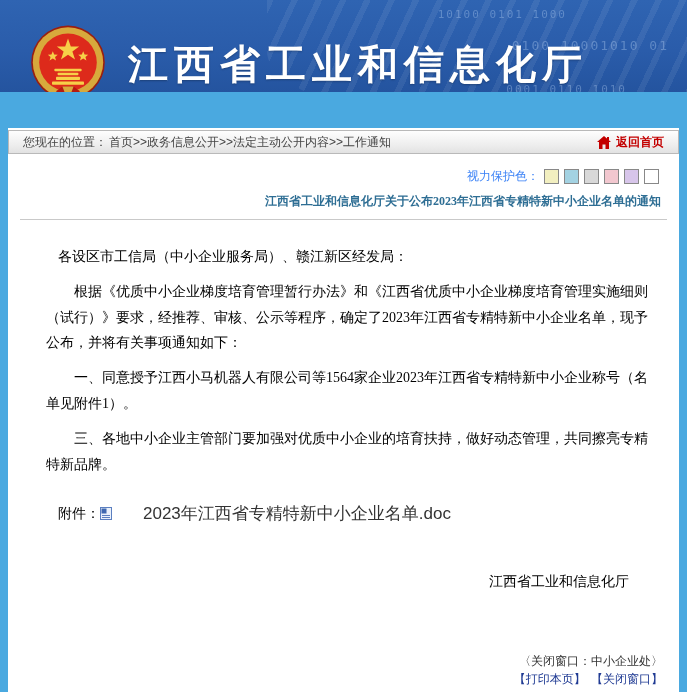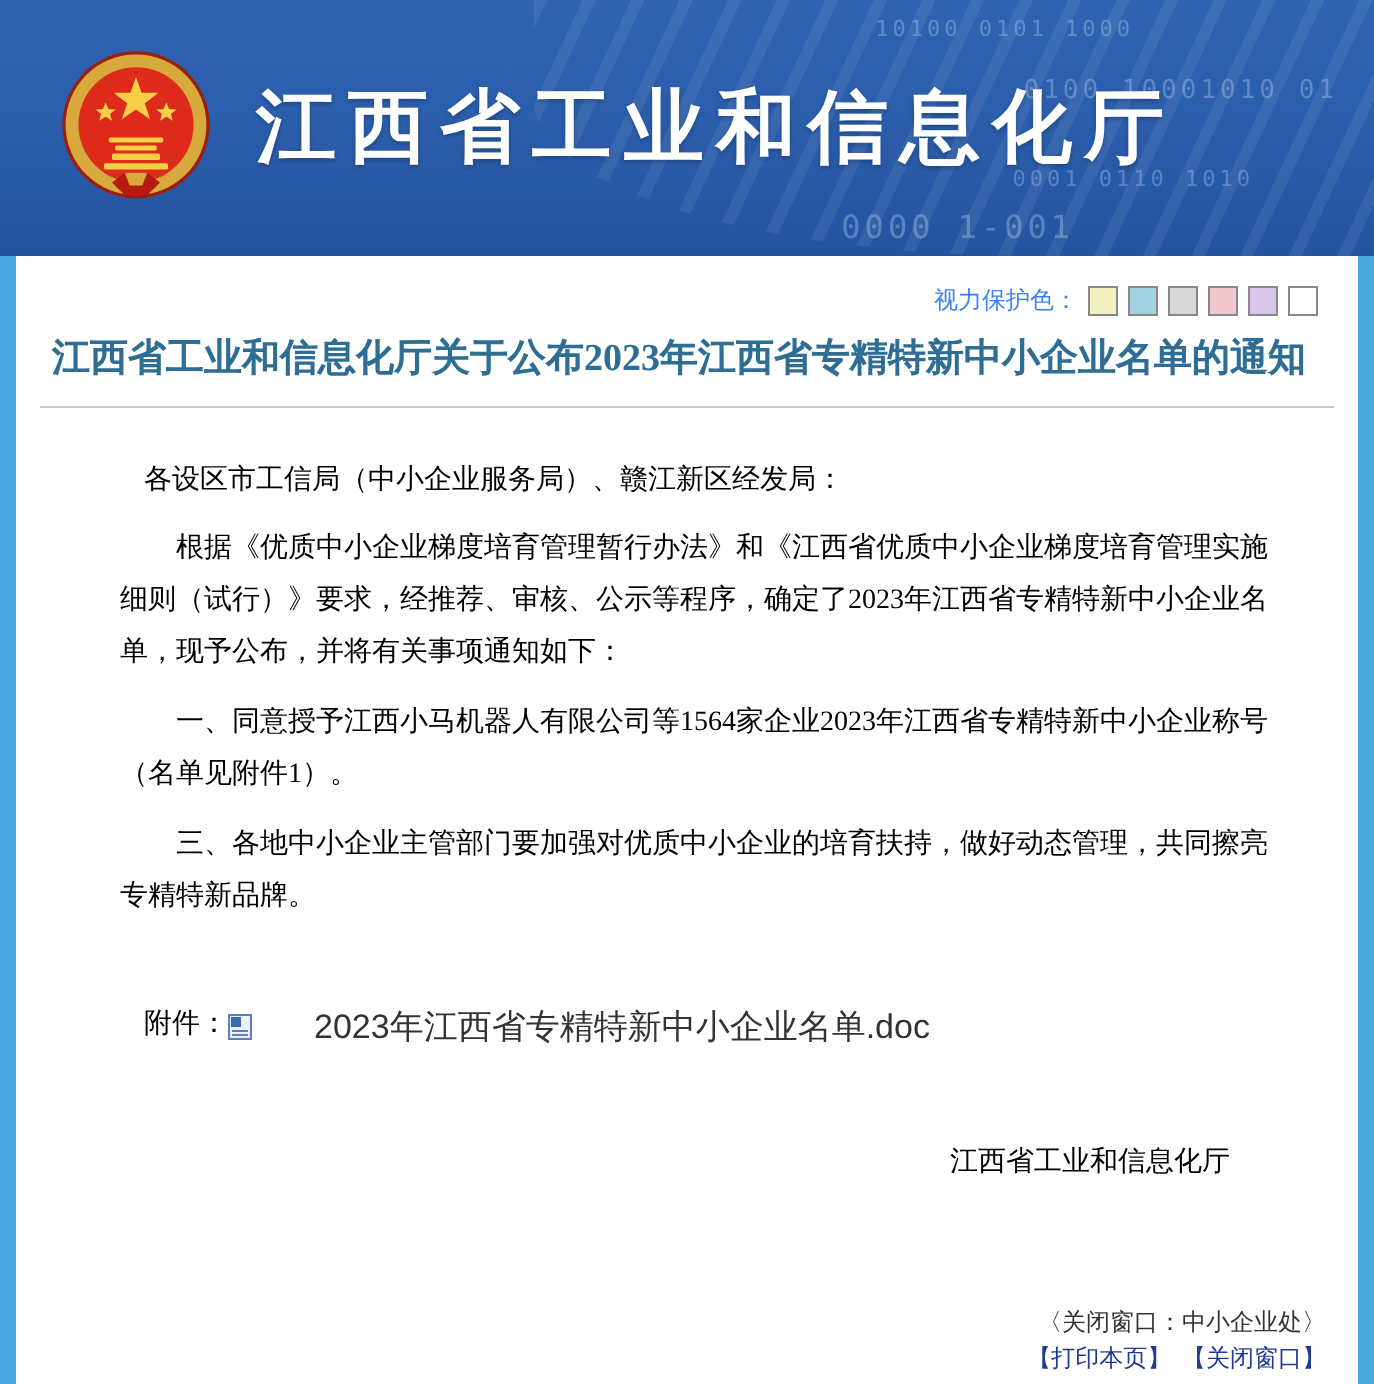--- a/index.html
+++ b/index.html
@@ -7,21 +7,21 @@
     width: 687px; height: 692px;
     background: #4aa9e0;
     font-family: "Liberation Sans", sans-serif;
     overflow: hidden;
     position: relative;
   }
 
   
   .banner {
     position: relative;
-    width: 687px; height: 128px;
+    width: 687px; height: 92px;
     background: linear-gradient(180deg, #2f64b2 0%, #2a5caa 55%, #24549f 100%);
     overflow: hidden;
   }
   .banner-pattern {
     position: absolute; right: 0; top: 0; width: 420px; height: 128px;
     background:
       repeating-linear-gradient(115deg,
         rgba(255,255,255,0.07) 0 6px,
         rgba(255,255,255,0) 6px 22px);
     border-radius: 0 0 0 60%;
@@ -84,35 +84,35 @@
     border: 1px solid #888; margin-left: 2px; cursor: pointer;
   }
 
   
   .doc {
     font-family: "Liberation Serif", serif;
     color: #000;
   }
   .doc-title {
     margin: 8px 18px 0 18px;
-    text-align: left;
-    font-size: 19px; font-weight: bold; color: #2e6e94;
+    text-align: right;
+    font-size: 12px; font-weight: bold; color: #2e6e94;
     line-height: 1.4;
   }
   .title-rule {
     border: none; border-top: 1px solid #c9c9c9;
     margin: 9px 12px 0 12px;
   }
-  .doc-body { padding: 0 36px; font-size: 14px; line-height: 1.85; }
+  .doc-body { padding: 0 22px; font-size: 14px; line-height: 1.85; }
   .para { margin: 0; padding: 0; text-indent: 2em; }
   .salutation { margin-top: 24px; }
   .pgap { margin-top: 9px; margin-left: 16px; }
 
   .attach-row {
-    margin-top: 36px; text-indent: 2em; font-size: 14px;
+    margin-top: 20px; text-indent: 2em; font-size: 14px;
     display: flex; align-items: center;
   }
   .attach-label { text-indent: 0; margin-left: 2em; }
   .attach-link {
     display: inline-flex; align-items: center; gap: 3px;
     font-size: 17px; color: #333; text-decoration: none; cursor: pointer;
     font-family: "Liberation Sans", sans-serif;
   }
   .doc-ico { width: 12px; height: 13px; }
 
@@ -156,20 +156,33 @@
       <path d="M43 78 L57 78 L54 86 L46 86 Z" fill="#d8a93c"></path>
     </svg>
     <div class="banner-text">
       <div class="banner-title">江西省工业和信息化厅</div>
     </div>
   </div>
 </div>
 
 <div class="column">
 
+  <div class="crumbbar">
+    <div class="crumb-left">
+      <span>您现在的位置：</span>
+      <a class="crumb-path">首页&gt;&gt;政务信息公开&gt;&gt;法定主动公开内容&gt;&gt;工作通知</a>
+    </div>
+    <a class="home-link">
+      <svg class="home-ico" viewBox="0 0 14 13">
+        <polygon points="7,0 14,6 12,6 12,13 8.5,13 8.5,8.5 5.5,8.5 5.5,13 2,13 2,6 0,6" fill="#c30000"></polygon>
+        <rect x="10" y="1" width="2" height="3" fill="#c30000"></rect>
+      </svg>
+      <span>返回首页</span>
+    </a>
+  </div>
 
   <div class="eye-row">
     <span>视力保护色：</span>
     <span class="swatch" style="background: rgb(242, 239, 192);"></span>
     <span class="swatch" style="background: rgb(163, 210, 226);"></span>
     <span class="swatch" style="background: rgb(216, 216, 216);"></span>
     <span class="swatch" style="background: rgb(242, 199, 207);"></span>
     <span class="swatch" style="background: rgb(215, 197, 234);"></span>
     <span class="swatch" style="background: rgb(255, 255, 255);"></span>
   </div>

